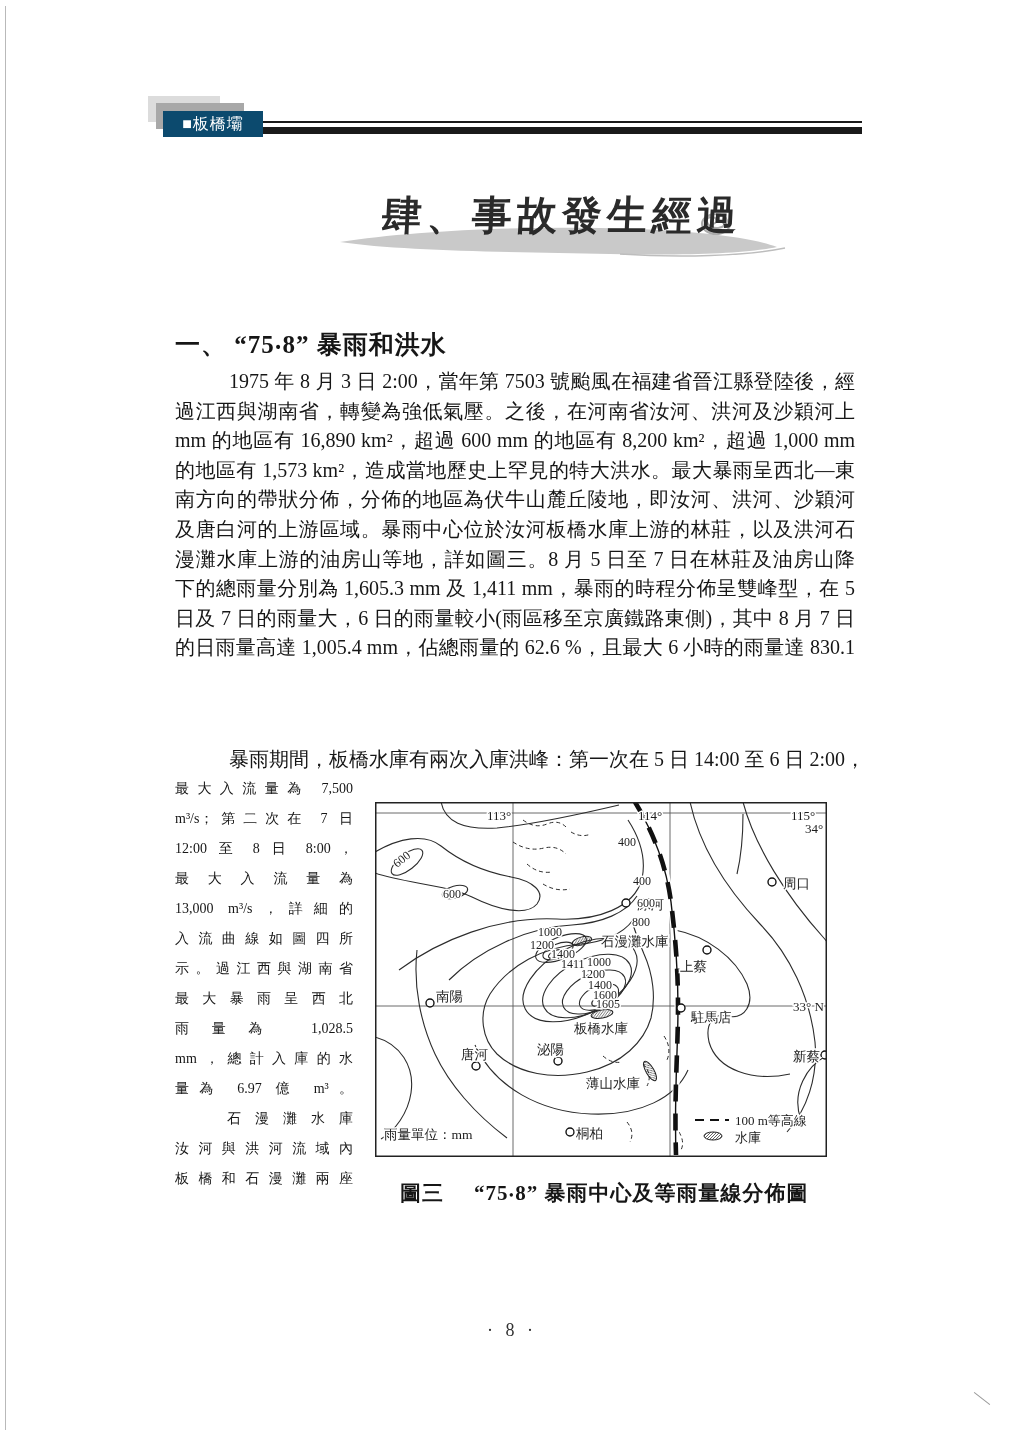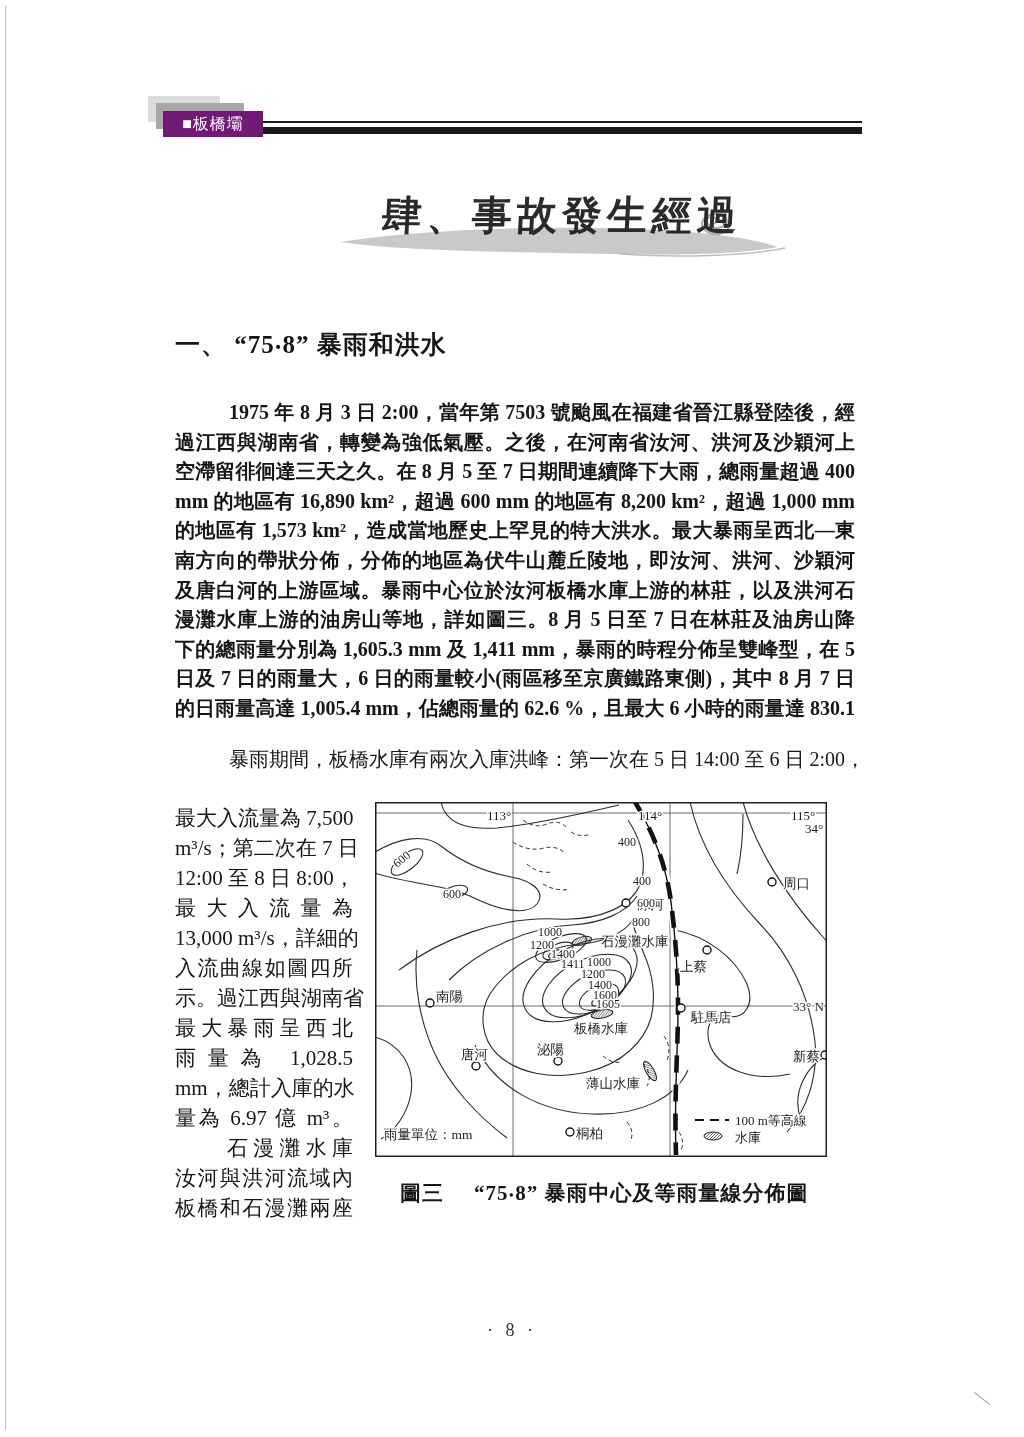--- a/index.html
+++ b/index.html
@@ -4,39 +4,39 @@
 <style>
   html,body{margin:0;padding:0;background:#888;}
   #page{position:relative;width:1024px;height:1437px;background:#fff;overflow:hidden;
         font-family:"Liberation Serif","DejaVu Serif",serif;color:#161616;}
   
   .scan-edge{position:absolute;left:5px;top:6px;width:1px;height:1424px;background:#b9b9b9;}
   .scan-tick{position:absolute;left:972px;top:1398px;width:20px;height:1px;background:#9a9a9a;transform:rotate(38deg);}
   
   .tag-shadow1{position:absolute;left:148px;top:96px;width:72px;height:26px;background:#dcdcdc;}
   .tag-shadow2{position:absolute;left:156px;top:103px;width:88px;height:26px;background:#a8a8a8;}
-  .tag-box{position:absolute;left:163px;top:111px;width:100px;height:26px;background:#701a75;color:#fff;
+  .tag-box{position:absolute;left:163px;top:111px;width:100px;height:26px;background:#0c4a6e;color:#fff;
            font-size:16px;line-height:26px;text-align:center;letter-spacing:1px;}
   .rule-thin{position:absolute;left:263px;top:121px;width:599px;height:2px;background:#1a1a1a;}
   .rule-thick{position:absolute;left:263px;top:127px;width:599px;height:7px;background:#1a1a1a;}
   
   .title-wrap{position:absolute;left:320px;top:180px;width:480px;height:90px;}
   .title-deco{position:absolute;left:0;top:0;}
   .chapter-title{position:absolute;left:22px;top:8px;width:440px;text-align:center;font-size:40px;font-weight:700;
                  letter-spacing:5px;color:#2a2a2a;transform:skewX(-3deg);}
   
   .section-heading{position:absolute;left:175px;top:326px;font-size:25px;font-weight:700;letter-spacing:1px;}
   
   .para{position:absolute;left:175px;width:680px;font-size:20px;}
   .para .ln{height:29.6px;line-height:29.6px;text-align:justify;text-align-last:justify;white-space:nowrap;}
   .para .ln.flush{text-align-last:left;}
   .para .ln.indent{text-indent:54px;}
-  #para1{top:398px;font-weight:bold;}
+  #para1{top:367px;}
   #para2{top:745px;}
-  .leftcol{position:absolute;left:175px;top:803px;width:178px;font-size:21px;}
+  .leftcol{position:absolute;left:175px;top:774px;width:178px;font-size:14px;}
   .leftcol .ln{height:30px;line-height:30px;text-align:justify;text-align-last:justify;white-space:nowrap;}
   .leftcol .ln.indent{text-indent:52px;}
   
   .map-frame{position:absolute;left:375px;top:802px;width:452px;height:355px;}
   .map-frame svg{display:block;}
   .mtxt{font-family:"Liberation Serif","DejaVu Serif",serif;fill:#1c1c1c;paint-order:stroke;stroke:#fff;stroke-width:3px;}
   
   .fig-caption{position:absolute;left:400px;top:1178px;font-size:21px;font-weight:700;letter-spacing:1px;}
   .fig-caption .gap{display:inline-block;width:30px;}
   
@@ -64,21 +64,20 @@
       </g>
     </svg>
     <div class="chapter-title">肆、事故發生經過</div>
   </div>
 
   <div class="section-heading">一、 “75‧8” 暴雨和洪水</div>
 
   <div id="para1" class="para">
       <div class="ln indent">1975 年 8 月 3 日 2:00，當年第 7503 號颱風在福建省晉江縣登陸後，經</div>
       <div class="ln">過江西與湖南省，轉變為強低氣壓。之後，在河南省汝河、洪河及沙穎河上</div>
-      <div class="ln">空滯留徘徊達三天之久。在 8 月 5 至 7 日期間連續降下大雨，總雨量超過 400</div>
       <div class="ln">mm 的地區有 16,890 km²，超過 600 mm 的地區有 8,200 km²，超過 1,000 mm</div>
       <div class="ln">的地區有 1,573 km²，造成當地歷史上罕見的特大洪水。最大暴雨呈西北—東</div>
       <div class="ln">南方向的帶狀分佈，分佈的地區為伏牛山麓丘陵地，即汝河、洪河、沙穎河</div>
       <div class="ln">及唐白河的上游區域。暴雨中心位於汝河板橋水庫上游的林莊，以及洪河石</div>
       <div class="ln">漫灘水庫上游的油房山等地，詳如圖三。8 月 5 日至 7 日在林莊及油房山降</div>
       <div class="ln">下的總雨量分別為 1,605.3 mm 及 1,411 mm，暴雨的時程分佈呈雙峰型，在 5</div>
       <div class="ln">日及 7 日的雨量大，6 日的雨量較小(雨區移至京廣鐵路東側)，其中 8 月 7 日</div>
       <div class="ln">的日雨量高達 1,005.4 mm，佔總雨量的 62.6 %，且最大 6 小時的雨量達 830.1</div>
     </div>
   <div id="para2" class="para">

